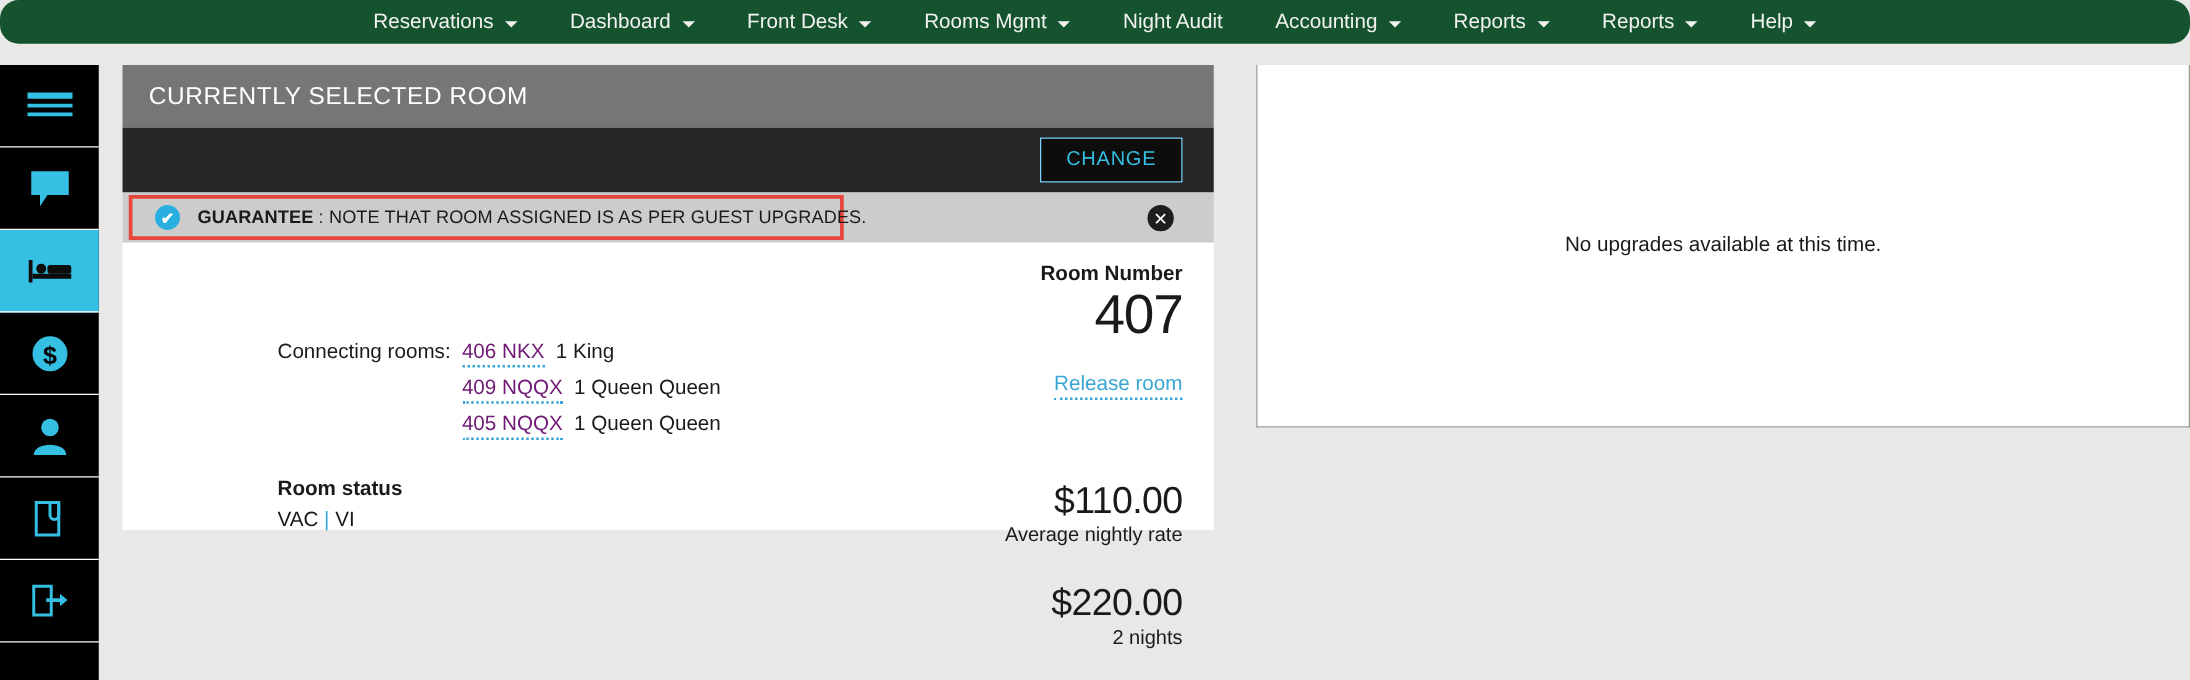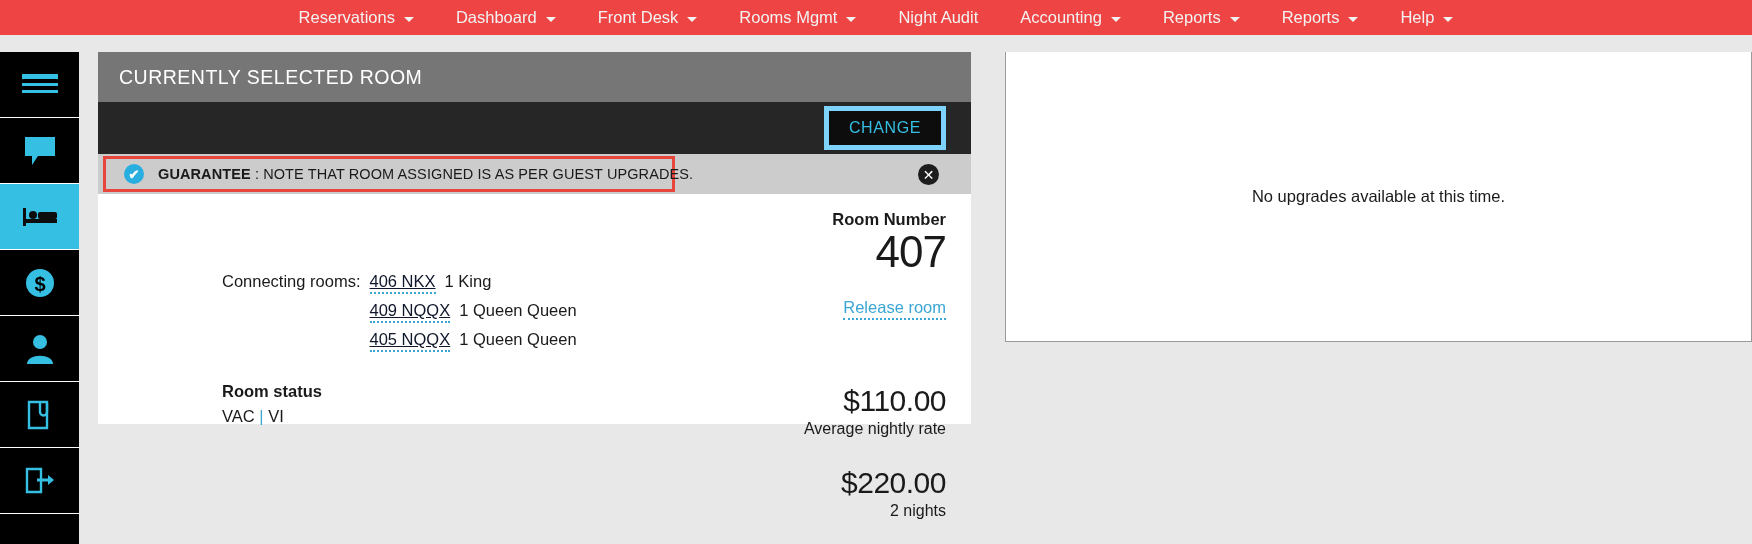--- a/index.html
+++ b/index.html
@@ -7,22 +7,22 @@
   body {
     font-family:"Liberation Sans", sans-serif;
     background:#e8e8e8;
     color:#1a1a1a;
     -webkit-font-smoothing:antialiased;
   }
 
   
   .topnav {
     position:absolute; top:0; left:0; width:1752px; height:35px;
-    background:#ef4444;
-    display:flex; align-items:center; justify-content:center;
+    background:#14532d;
+    display:flex; align-items:center; justify-content:center;border-radius:15px;
   }
   .nav-items { display:flex; align-items:center; }
   .nav-item {
     display:flex; align-items:center; gap:9px;
     color:#f2f2f2; font-size:16.5px; font-weight:400;
     padding:0 21px; height:35px; line-height:35px;
     white-space:nowrap; cursor:pointer;
   }
   .caret {
     width:0; height:0; margin-top:3px;
@@ -58,21 +58,21 @@
   }
   .panel-head-title {
     color:#ffffff; font-size:19.5px; letter-spacing:.5px; font-weight:400;
   }
   .subbar {
     height:52px; background:#262626;
     display:flex; align-items:center; justify-content:flex-end;
     padding-right:25px;
   }
   .change-btn {
-    border:5px solid #7dd3fc; background:#0d0d0d;
+    border:1px solid #7dd3fc; background:#0d0d0d;
     color:#35bfe3; font-size:16px; letter-spacing:.6px;
     padding:8px 20px; cursor:pointer;
   }
 
   
   .guar-wrap {
     position:relative; height:40px; background:#cccccc;
     display:flex; align-items:center;
   }
   .guar-box {
@@ -109,22 +109,22 @@
     font-size:30px; font-weight:400; letter-spacing:-.5px;
     display:flex; align-items:center;
   }
   .pet-icon { margin-left:-2px; margin-top:2px; }
 
   .conn-block { position:absolute; left:124px; top:78px; }
   .conn-row { display:flex; align-items:baseline; margin-bottom:7px; }
   .conn-label { font-size:16.5px; color:#1a1a1a; }
   .conn-spacer { font-size:16.5px; visibility:hidden; }
   .conn-link {
-    font-size:16.5px; color:#0f172a; margin-left:9px;
-    border-bottom:2px dotted #3aa6d4; padding-bottom:1px; cursor:pointer;text-decoration:underline;
+    font-size:16.5px; color:#701a75; margin-left:9px;
+    border-bottom:2px dotted #3aa6d4; padding-bottom:1px; cursor:pointer;
   }
   .conn-type { font-size:16.5px; color:#1a1a1a; margin-left:9px; }
 
   .status-wrap { position:absolute; left:124px; top:188px; display:flex; }
   .status-col { width:240px; }
   .status-head { font-size:16.5px; font-weight:700; margin-bottom:6px; }
   .status-val { font-size:16.5px; }
   .status-val .sep { color:#3aa6d4; }
 
   .right-col {

